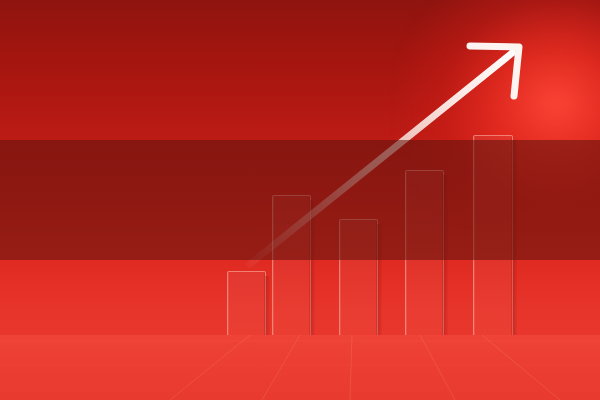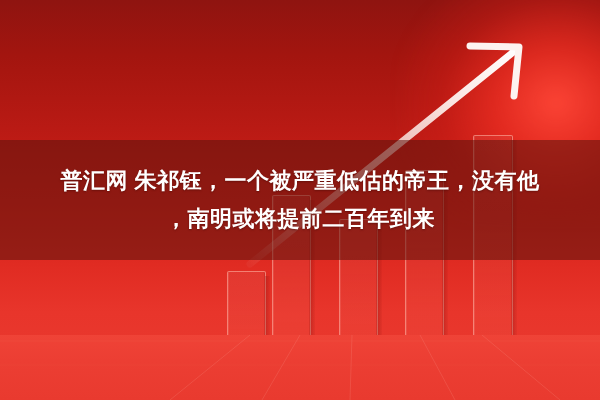--- a/index.html
+++ b/index.html
@@ -180,18 +180,14 @@
           <stop offset="100%" stop-color="#ffffff" stop-opacity="1"></stop>
         </linearGradient>
       </defs>
       <path d="M 250 264 L 517 49" stroke="url(#arrowFade)" stroke-width="7" stroke-linecap="round" fill="none"></path>
       <path d="M 470 46 L 519 47 L 514 96" stroke="#fdf3f0" stroke-width="7" stroke-linecap="round" stroke-linejoin="round" fill="none"></path>
     </svg>
   </div>
 
   <div class="text-band"></div>
 
-  <div class="caption">
-    <div class="caption-line-1">普汇网 朱祁钰，一个被严重低估的帝王，没有他</div>
-    <div class="caption-line-2">，南明或将提前二百年到来</div>
-  </div>
 
 </div>
 
 </body></html>

